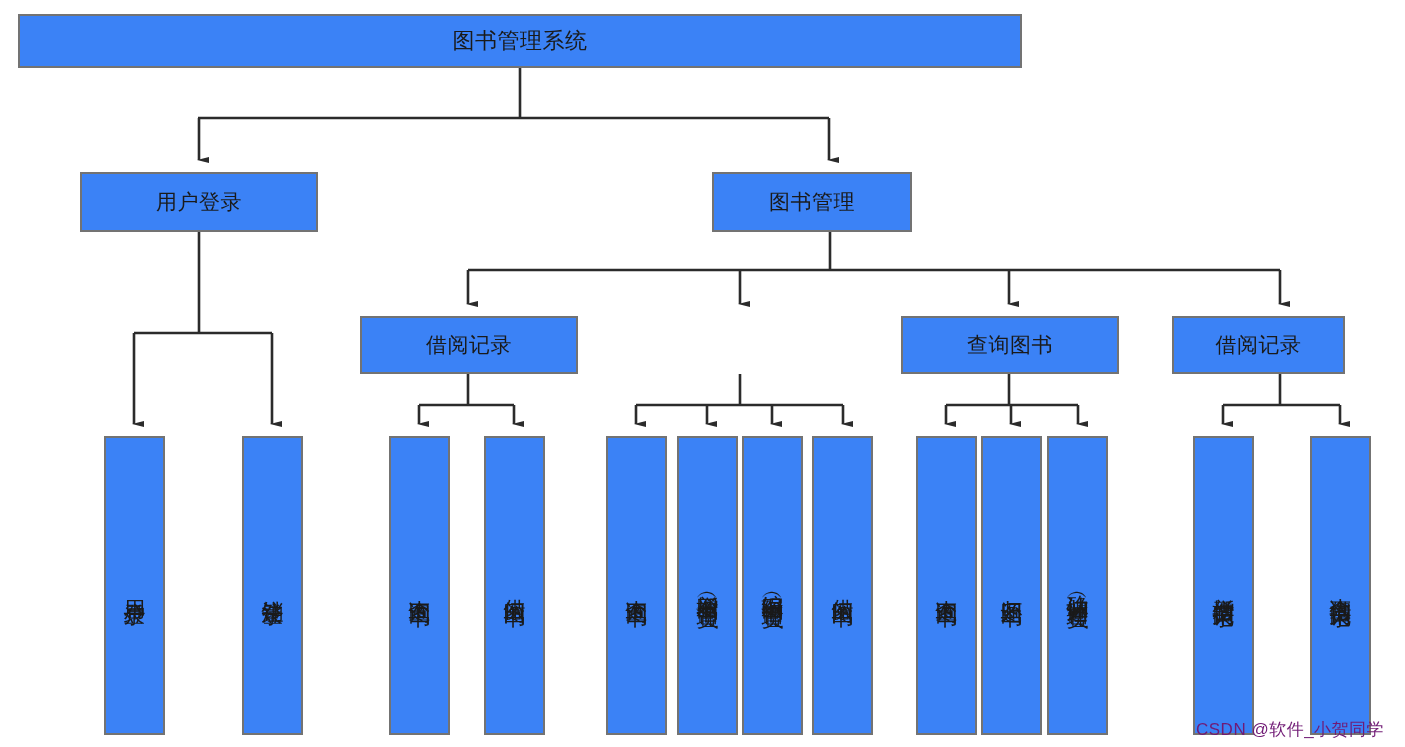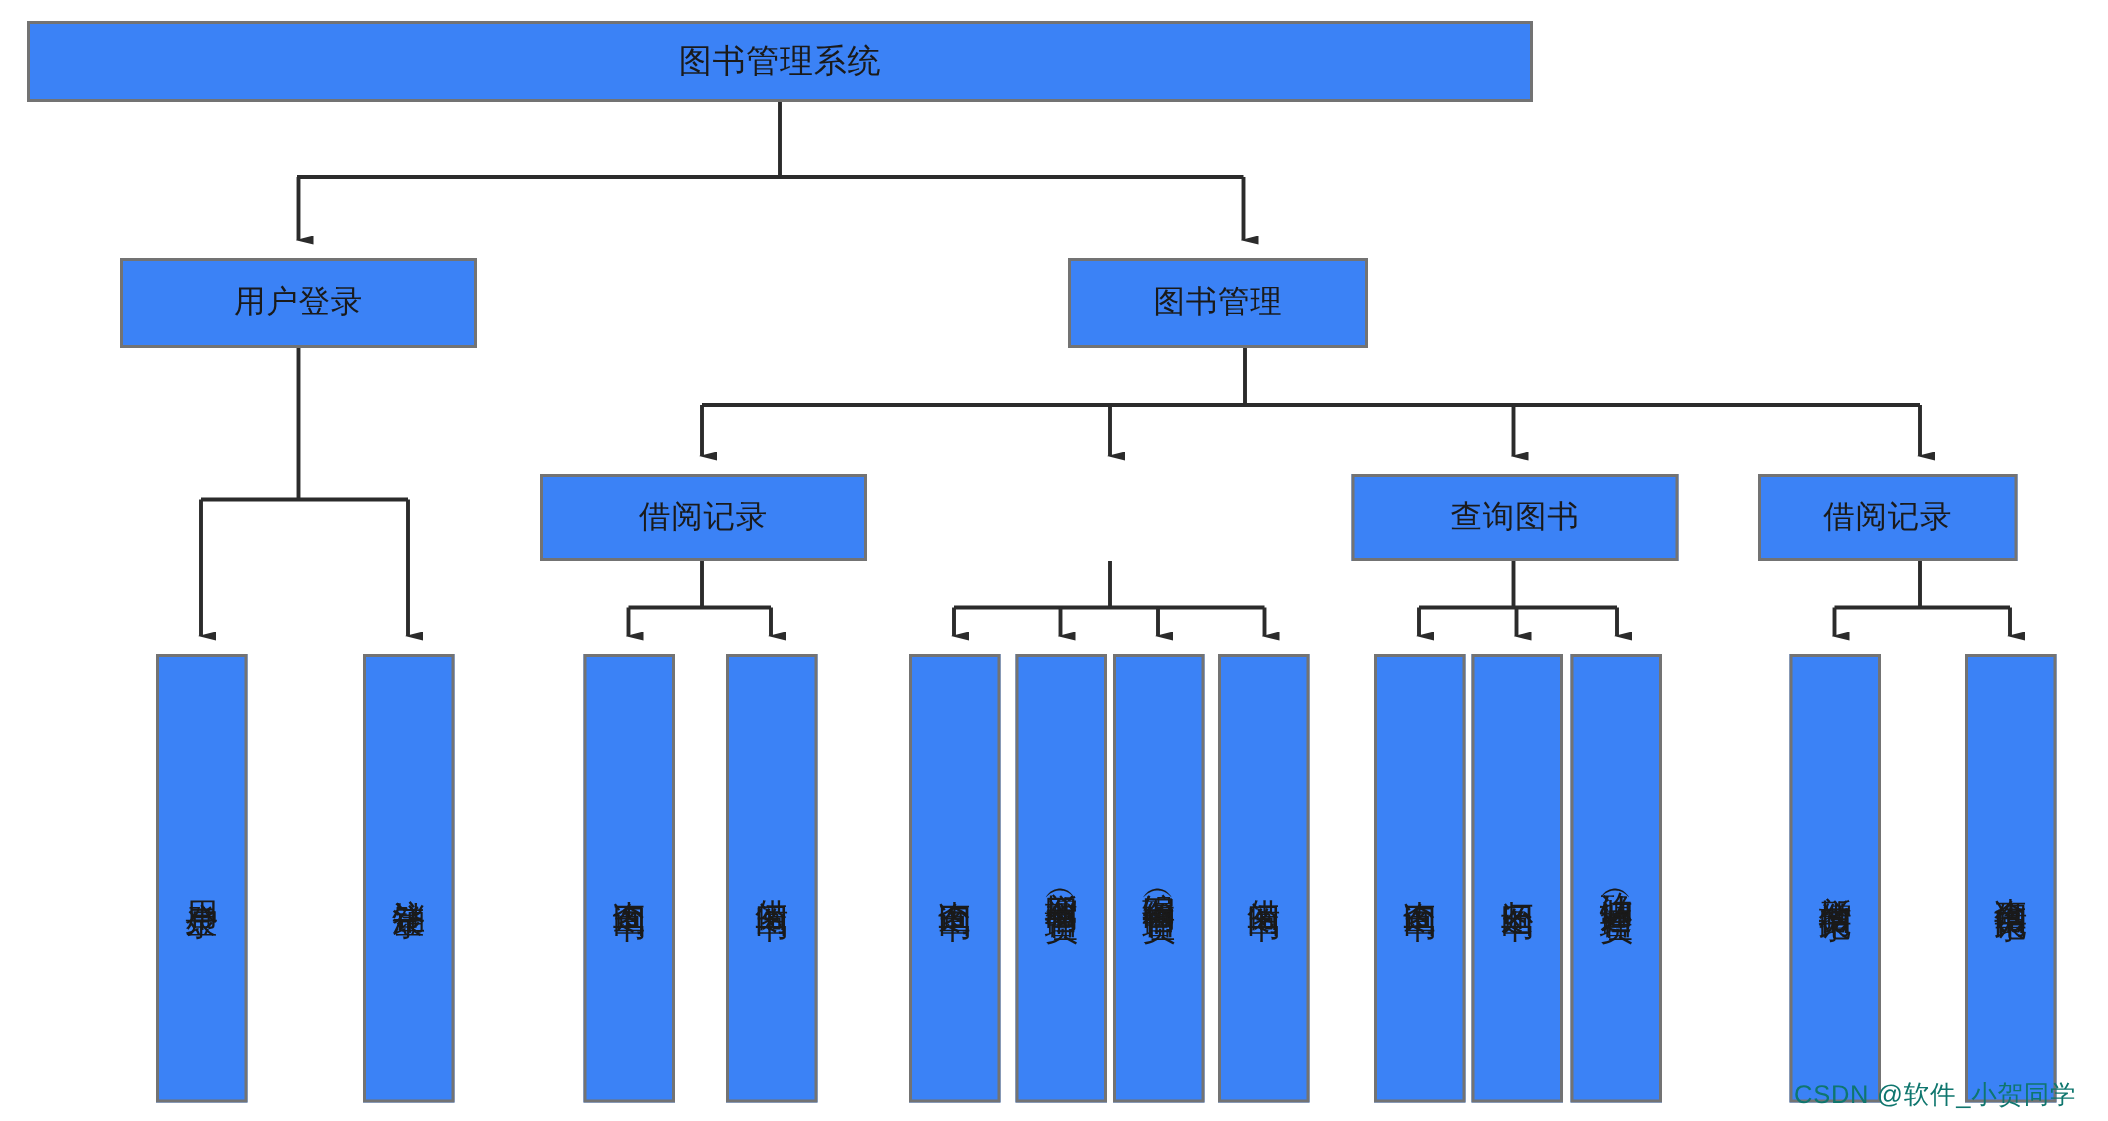--- a/index.html
+++ b/index.html
@@ -55,21 +55,21 @@
     text-orientation: upright;
     font-size: 22px;
     letter-spacing: 2px;
     line-height: 1;
     white-space: nowrap;
     display: block;
   }
   .watermark {
     position: absolute;
     font-size: 17px;
-    color: #0f766e;
+    color: #701a75;
     white-space: nowrap;
     letter-spacing: 0.5px;
   }
 </style>
 </head>
 <body>
 
 <div id="canvas">
 
   <svg class="connectors" viewBox="0 0 1405 747" xmlns="http://www.w3.org/2000/svg">

